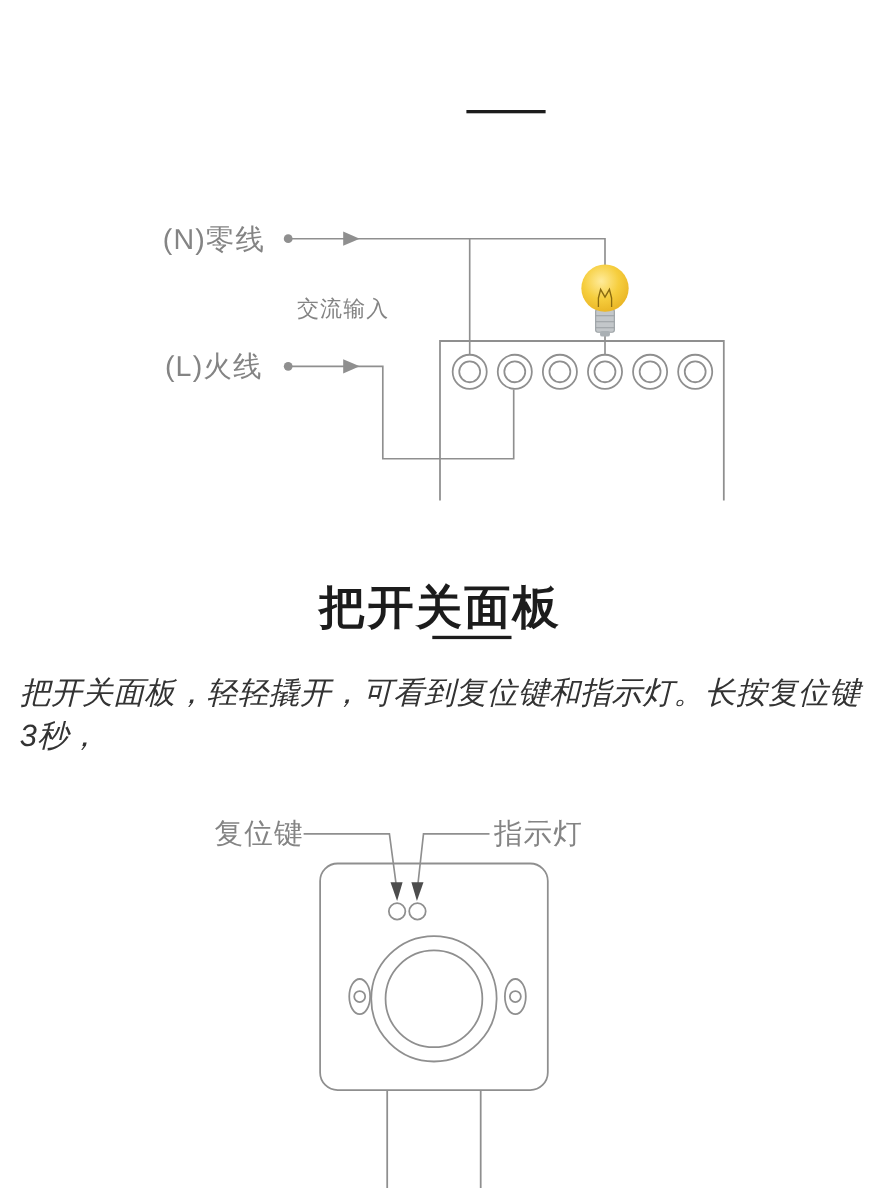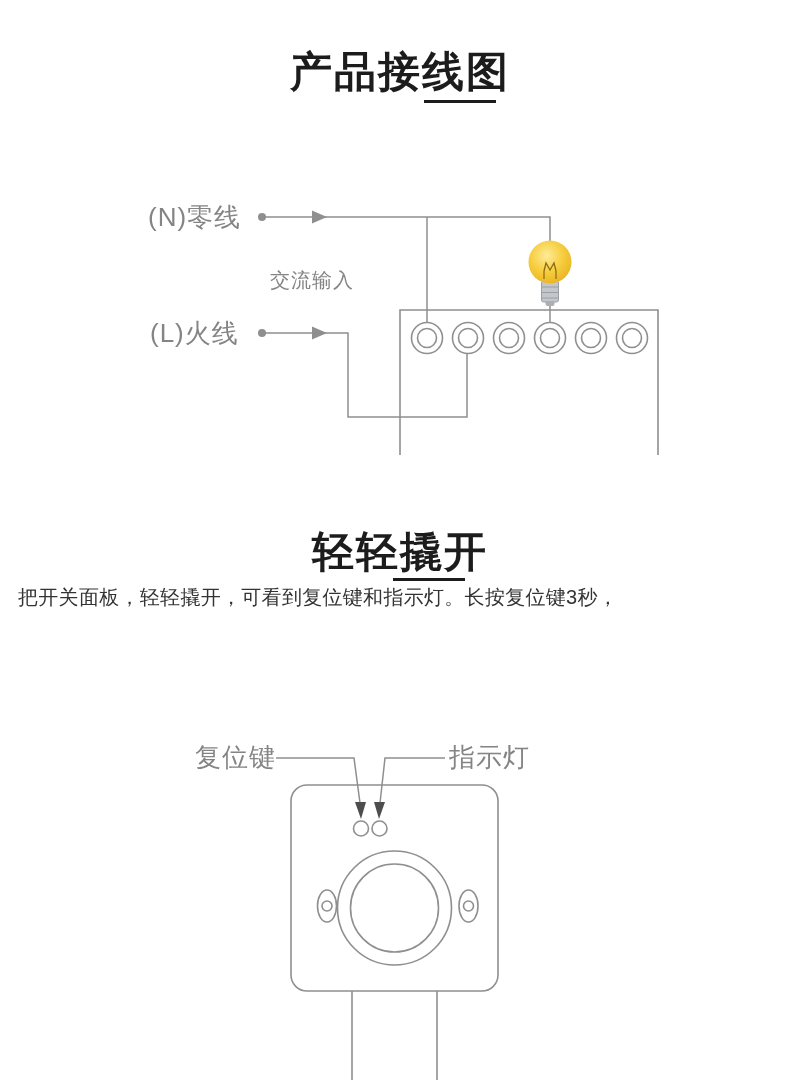--- a/index.html
+++ b/index.html
@@ -12,44 +12,44 @@
   .section-title {
     position:absolute; left:0; width:100%; text-align:center;
     font-size:42px; font-weight:700; letter-spacing:2px;
     color:var(--title-color,#1c1c1c);
   }
   .title-underline {
     position:absolute; width:72px; height:3px;
     background:var(--title-color,#2a2a2a);
   }
   .desc {
-    position:absolute; left:18px; top:578px; width:772px;
-    font-size:20px; line-height:39px; letter-spacing:0.3px;
+    position:absolute; left:18px; top:610px; width:772px;
+    font-size:28px; line-height:39px; letter-spacing:0.3px;
     color:var(--body-text,#333333);
+    font-style:italic;
   }
   svg.diagram { position:absolute; left:0; display:block; }
   svg.wiring-svg { top:160px; }
   svg.reset-svg  { top:735px; }
 
   .wire        { fill:none; stroke:var(--diagram-gray,#8f8f8f); stroke-width:1.5; }
   .shape       { fill:#ffffff; stroke:var(--diagram-gray,#8f8f8f); stroke-width:1.6; }
   .stroke-only { fill:none; stroke:var(--diagram-gray,#8f8f8f); stroke-width:1.6; }
   .dot         { fill:var(--diagram-gray,#8f8f8f); }
   .arrowhead   { fill:var(--diagram-gray,#8f8f8f); }
   .arrow-dark  { fill:var(--arrow-dark,#4d4d4d); }
   .ridge       { stroke:#9aa0a4; stroke-width:1; fill:none; }
   text.wire-label    { font-size:26px; fill:var(--label-gray,#848484); letter-spacing:1px; }
   text.wire-sublabel { font-size:20px; fill:var(--label-gray,#848484); letter-spacing:1px; }
 </style>
 </head>
 <body>
 
 <div class="canvas">
 
-  <div class="section-title" style="top:44px;">产品接线图</div>
   <div class="title-underline" style="left:424px; top:100px;"></div>
 
   <svg class="diagram wiring-svg" width="800" height="320" viewBox="0 0 800 320">
     <defs>
       <radialGradient id="bulbGrad" cx="42%" cy="35%" r="68%">
         <stop offset="0%" stop-color="#ffeb9a"></stop>
         <stop offset="55%" stop-color="#f6ce3e"></stop>
         <stop offset="100%" stop-color="#e9b424"></stop>
       </radialGradient>
     </defs>
@@ -88,21 +88,21 @@
       <path d="M550,145 V162" class="wire"></path>
       <rect x="541.5" y="121" width="17" height="21" rx="2" fill="#c3c7ca" stroke="#9aa0a4" stroke-width="1"></rect>
       <path d="M541.5,127 H558.5 M541.5,132.5 H558.5 M541.5,138 H558.5" class="ridge"></path>
       <rect x="545.5" y="141" width="9" height="5" rx="2" fill="#aab0b4"></rect>
       <circle cx="550" cy="102" r="21.5" fill="url(#bulbGrad)"></circle>
       <path d="M544,111 L546,103 L550,110 L554,103 L556,111" fill="none" stroke="#8a6b10" stroke-width="1.3"></path>
       <path d="M544,111 V119 M556,111 V119" fill="none" stroke="#8a6b10" stroke-width="1.2"></path>
     </g>
   </svg>
 
-  <div class="section-title" style="top:524px;">轻轻撬开</div>
+  <div class="section-title" style="top:524px;">把开关面板</div>
   <div class="title-underline" style="left:393px; top:578px;"></div>
 
   <div class="desc">
     <div>把开关面板，轻轻撬开，可看到复位键和指示灯。长按复位键3秒，</div>
   </div>
 
   <svg class="diagram reset-svg" width="800" height="345" viewBox="0 0 800 345">
 
     <rect x="291" y="50" width="207" height="206" rx="16" class="shape"></rect>
 

